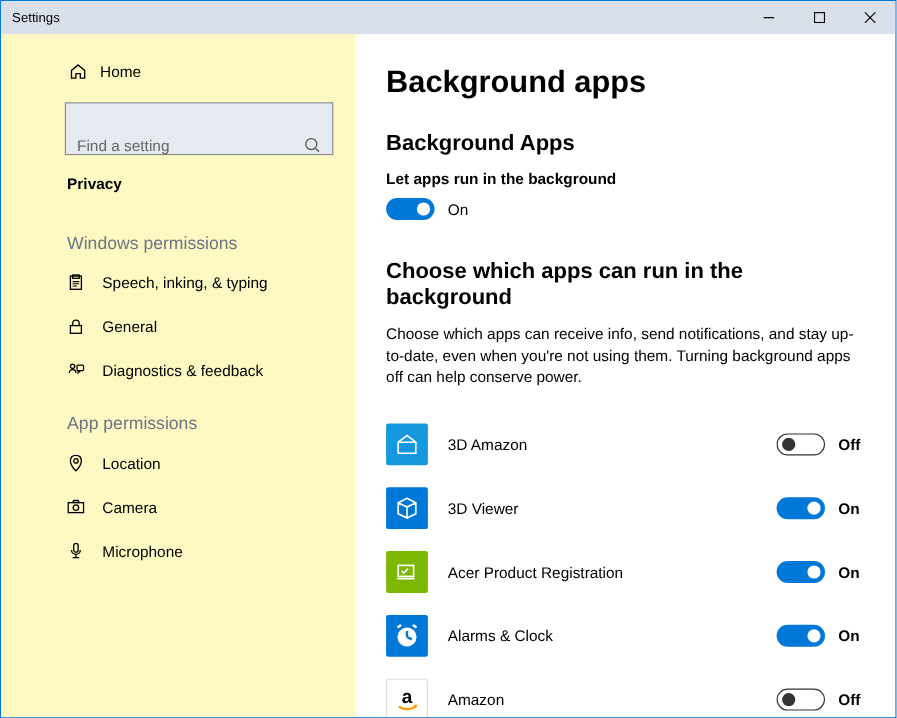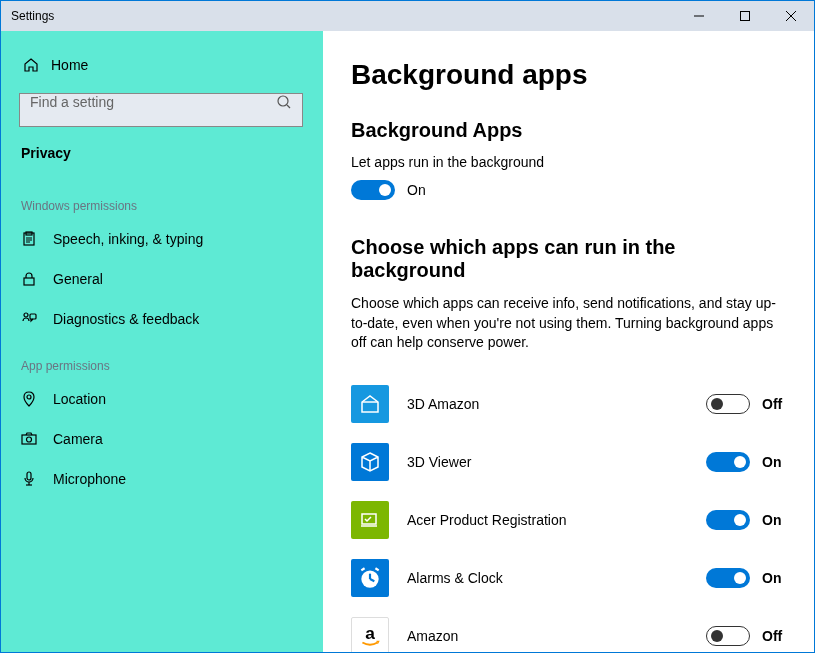--- a/index.html
+++ b/index.html
@@ -5,35 +5,35 @@
     * { box-sizing: border-box; margin: 0; padding: 0; font-family: "Segoe UI", sans-serif; }
     body { width: 815px; height: 653px; overflow: hidden; background: #fff; border: 1px solid #0078d7; }
     
     .titlebar { height: 30px; display: flex; align-items: center; background: #d9e0ea; }
     .titlebar-title { font-size: 12px; padding-left: 10px; color: #000; flex: 1; }
     .win-controls { display: flex; }
     .win-btn { width: 46px; height: 30px; display: flex; align-items: center; justify-content: center; color: #000; }
     
     .content { display: flex; height: calc(100% - 30px); }
     
-    .sidebar { width: 322px; background: #5eead4; padding-top: 16px; }
+    .sidebar { width: 322px; background: #fef9c3; padding-top: 16px; padding-left: 40px; }
     .home-row { display: flex; align-items: center; padding: 10px 22px; font-size: 14px; color: #000; }
     .home-row .icon { width: 28px; display: flex; }
-    .search { margin: 10px 20px 8px 18px; height: 34px; border: 1px solid #888; background: #e5eaf1; display: flex; align-items: flex-start; padding: 0 10px; }
+    .search { margin: 10px 20px 8px 18px; height: 48px; border: 1px solid #888; background: #e5eaf1; display: flex; align-items: flex-end; padding: 0 10px; }
     .search input { flex: 1; border: none; background: transparent; font-size: 14px; outline: none; color: #333; }
     .search input::placeholder { color: #666; }
     .priv-header { padding: 10px 22px 18px 20px; font-weight: 600; font-size: 14px; }
-    .group-label { padding: 20px 22px 6px 20px; color: #6a7482; font-size: 12px; }
+    .group-label { padding: 20px 22px 6px 20px; color: #6a7482; font-size: 16px; }
     .nav-item { display: flex; align-items: center; padding: 12px 22px 12px 20px; font-size: 14px; color: #000; }
     .nav-item .icon { width: 32px; display: flex; align-items: center; color: #000; }
     
     .main { flex: 1; padding: 28px 22px 0 28px; overflow: hidden; }
     .page-title { font-size: 28px; font-weight: 600; margin-bottom: 28px; }
     .section-title { font-size: 20px; font-weight: 600; margin-bottom: 12px; }
-    .subtext { font-size: 14px; margin-bottom: 10px; }
+    .subtext { font-size: 14px; margin-bottom: 10px; font-weight: bold; }
     .toggle-row-inline { display: flex; align-items: center; margin-bottom: 36px; }
     .toggle { width: 44px; height: 20px; border-radius: 10px; position: relative; display: inline-block; }
     .toggle.on { background: #0078d7; }
     .toggle.off { background: #fff; border: 1px solid #333; }
     .toggle .knob { position: absolute; width: 12px; height: 12px; border-radius: 50%; top: 50%; transform: translateY(-50%); }
     .toggle.on .knob { background: #fff; right: 4px; }
     .toggle.off .knob { background: #333; left: 4px; }
     .toggle-label { margin-left: 12px; font-size: 14px; }
     .body-text { font-size: 14px; line-height: 1.4; margin-bottom: 22px; color: #000; }
     

